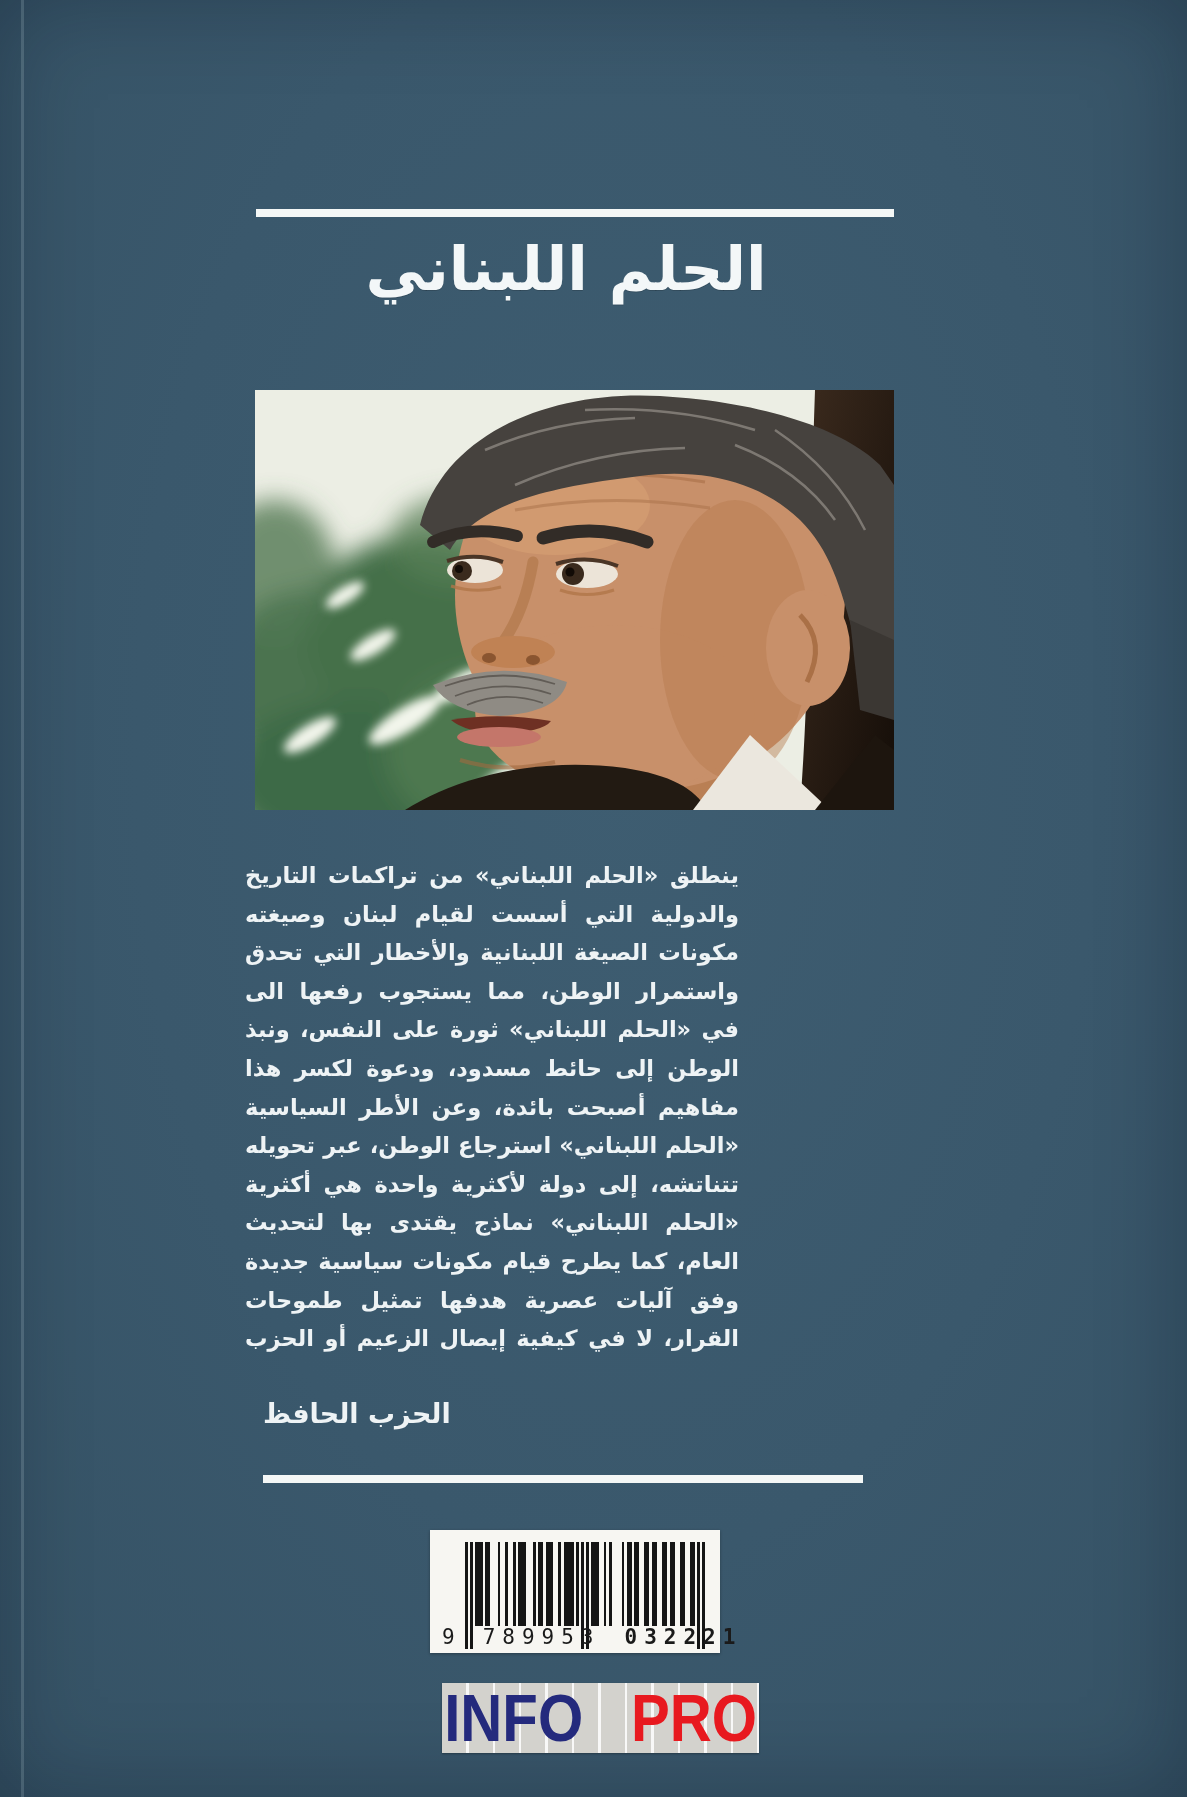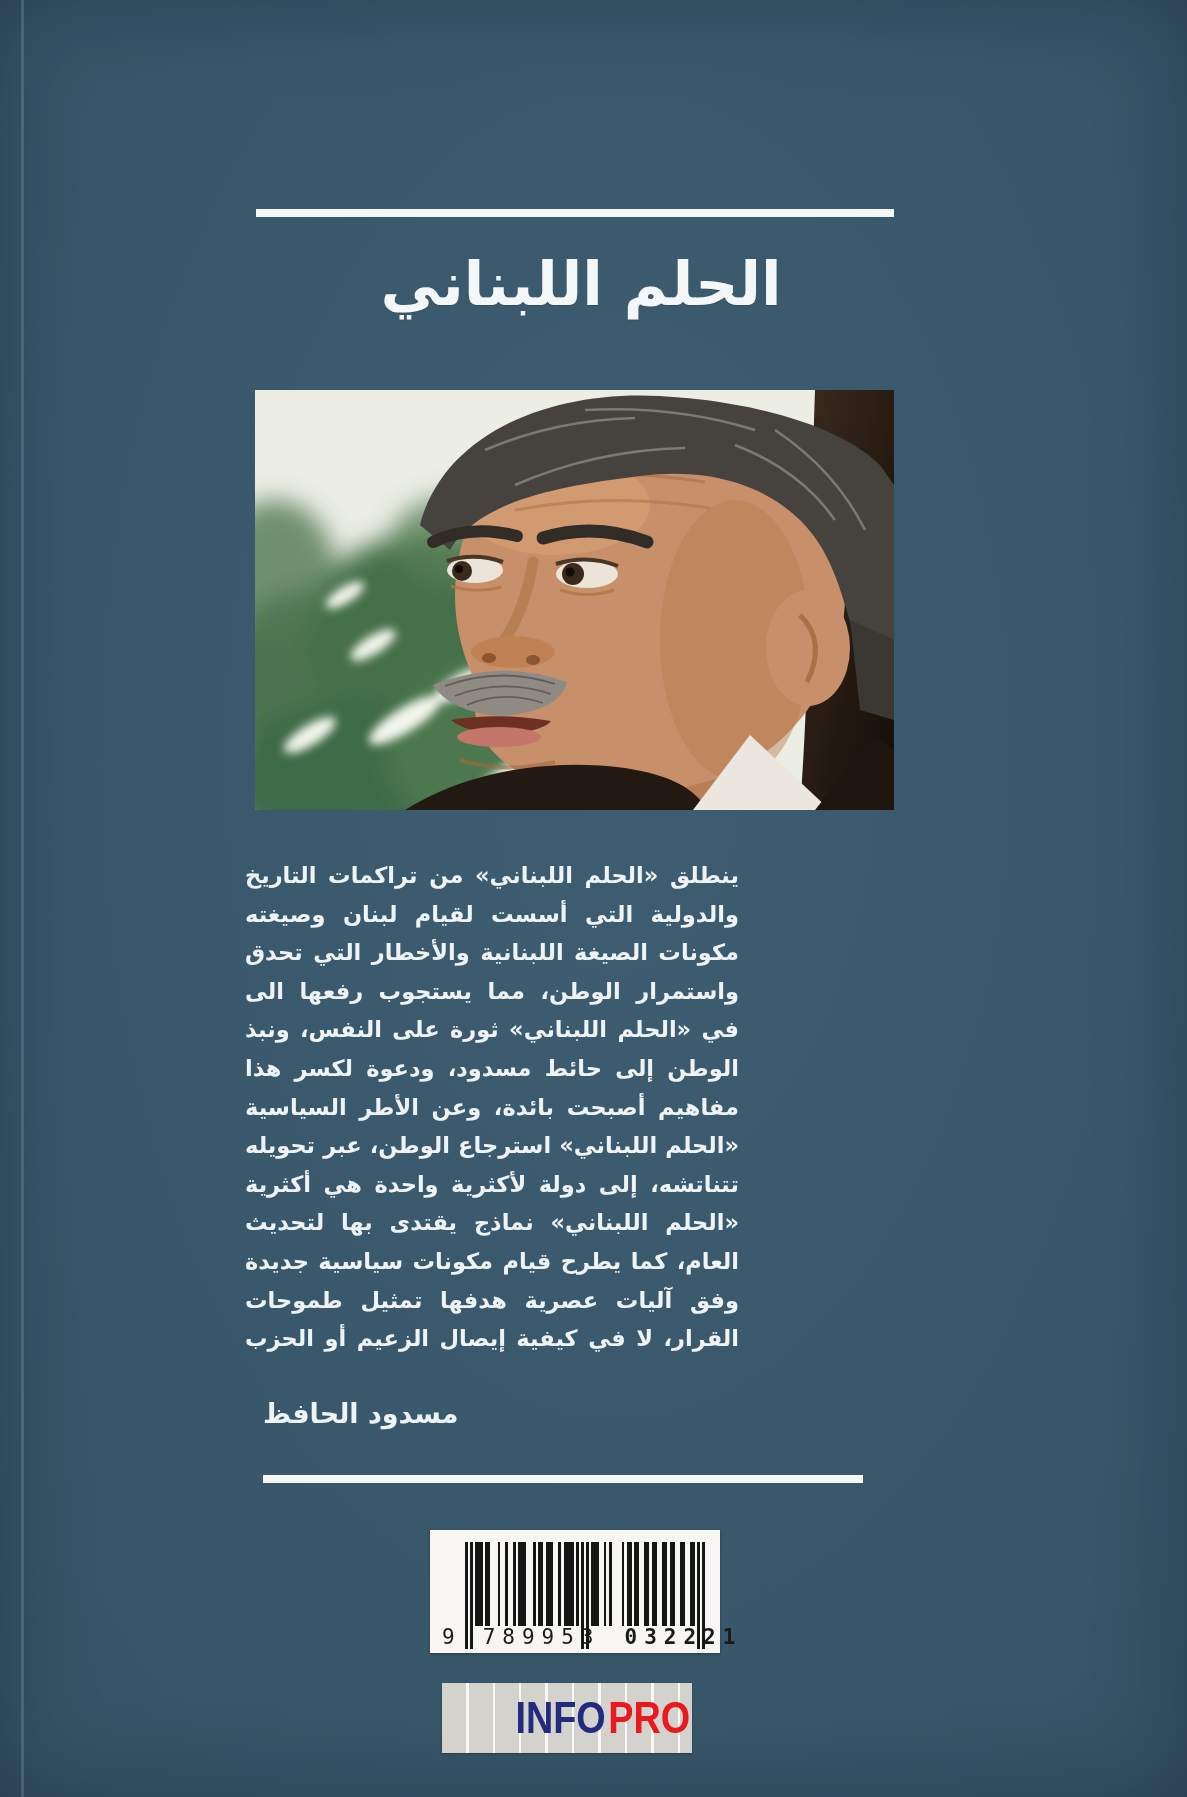--- a/index.html
+++ b/index.html
@@ -7,21 +7,21 @@
     position:relative; width:1187px; height:1797px; overflow:hidden;
     background:radial-gradient(ellipse at 52% 42%, #3e5d71 0%, #3a586c 55%, #355265 100%);
     box-shadow:inset 0 0 90px rgba(0,10,25,.28);
     font-family:"DejaVu Sans", sans-serif;
   }
   .spine-fold{position:absolute;left:21px;top:0;width:3px;height:100%;background:rgba(200,220,230,.18);}
   .rule{position:absolute;height:8px;background:#f4f7f6;}
   .rule-top{left:256px;top:209px;width:638px;}
   .rule-bottom{left:263px;top:1475px;width:600px;}
   .title{
-    position:absolute;left:320px;top:234px;width:492px;margin:15px;
+    position:absolute;left:320px;top:234px;width:492px;margin:0;
     color:#f3f7f8;font-size:60px;font-weight:bold;text-align:center;
     direction:rtl;white-space:nowrap;letter-spacing:1px;
     text-shadow:0 1px 0 rgba(0,0,0,.15);
   }
   .photo{position:absolute;left:255px;top:390px;width:639px;height:420px;}
   .photo svg{display:block;}
   .blurb{
     position:absolute;left:245px;top:856px;width:494px;
     color:#eef3f5;font-size:22.5px;font-weight:bold;direction:rtl;
   }
@@ -39,23 +39,23 @@
   }
   .barcode svg{position:absolute;left:35px;top:12px;width:240px;height:107px;}
   .barcode .digits{
     position:absolute;top:95px;left:0;width:100%;display:flex;
     font-family:"DejaVu Sans Mono", monospace;font-size:21px;color:#1a1a1a;
   }
   .digits .d-prefix{margin-left:12px;}
   .digits .d-g1{margin-left:28px;letter-spacing:7px;}
   .digits .d-g2{margin-left:24px;letter-spacing:7px;font-weight:bold;}
   .logo{
-    position:absolute;left:442px;top:1683px;width:250px;height:70px;
-    background:#d3d2cd;display:flex;align-items:center;justify-content:flex-end;
-    font-family:"Liberation Sans", sans-serif;font-weight:bold;font-size:39px;
+    position:absolute;left:442px;top:1683px;width:317px;height:70px;
+    background:#d3d2cd;display:flex;align-items:center;justify-content:space-between;
+    font-family:"Liberation Sans", sans-serif;font-weight:bold;font-size:60px;
     letter-spacing:0px;box-shadow:0 1px 2px rgba(0,0,0,.3);
   }
   .logo-ticks{position:absolute;inset:0;background:repeating-linear-gradient(90deg, transparent 0 24px, rgba(255,255,255,.85) 24px 26.5px);}
   .logo span{position:relative;z-index:1;transform:scale(.97,1.12);display:inline-block;}
   .logo-info{color:#242a7d;}
   .logo-pro{color:#e8191f;}
 </style>
 </head>
 <body>
 
@@ -157,21 +157,21 @@
       <div class="line" dir="rtl">الوطن إلى حائط مسدود، ودعوة لكسر هذا الحائط بالتخلي عن</div>
       <div class="line" dir="rtl">مفاهيم أصبحت بائدة، وعن الأطر السياسية التقليدية. يريد</div>
       <div class="line" dir="rtl">«الحلم اللبناني» استرجاع الوطن، عبر تحويله من دولة لأقليات</div>
       <div class="line" dir="rtl">تتناتشه، إلى دولة لأكثرية واحدة هي أكثرية الدستور. يقترح</div>
       <div class="line" dir="rtl">«الحلم اللبناني» نماذج يقتدى بها لتحديث ثقافة العمل في الشأن</div>
       <div class="line" dir="rtl">العام، كما يطرح قيام مكونات سياسية جديدة تستند إلى الجموع</div>
       <div class="line" dir="rtl">وفق آليات عصرية هدفها تمثيل طموحات المواطن ومصالحه في</div>
       <div class="line" dir="rtl">القرار، لا في كيفية إيصال الزعيم أو الحزب الطائفي إليه.</div>
     </div>
 
-  <div class="author">مسدود الحافظ</div>
+  <div class="author">الحزب الحافظ</div>
 
   <div class="rule rule-bottom"></div>
 
   <div class="barcode">
     <svg id="barcode-svg" preserveAspectRatio="none" shape-rendering="crispEdges" viewBox="0 0 95 107">
         <rect x="0" y="0" width="1" height="107" fill="#151515"></rect>
         <rect x="2" y="0" width="1" height="107" fill="#151515"></rect>
         <rect x="4" y="0" width="1" height="84" fill="#151515"></rect>
         <rect x="5" y="0" width="1" height="84" fill="#151515"></rect>
         <rect x="6" y="0" width="1" height="84" fill="#151515"></rect>

